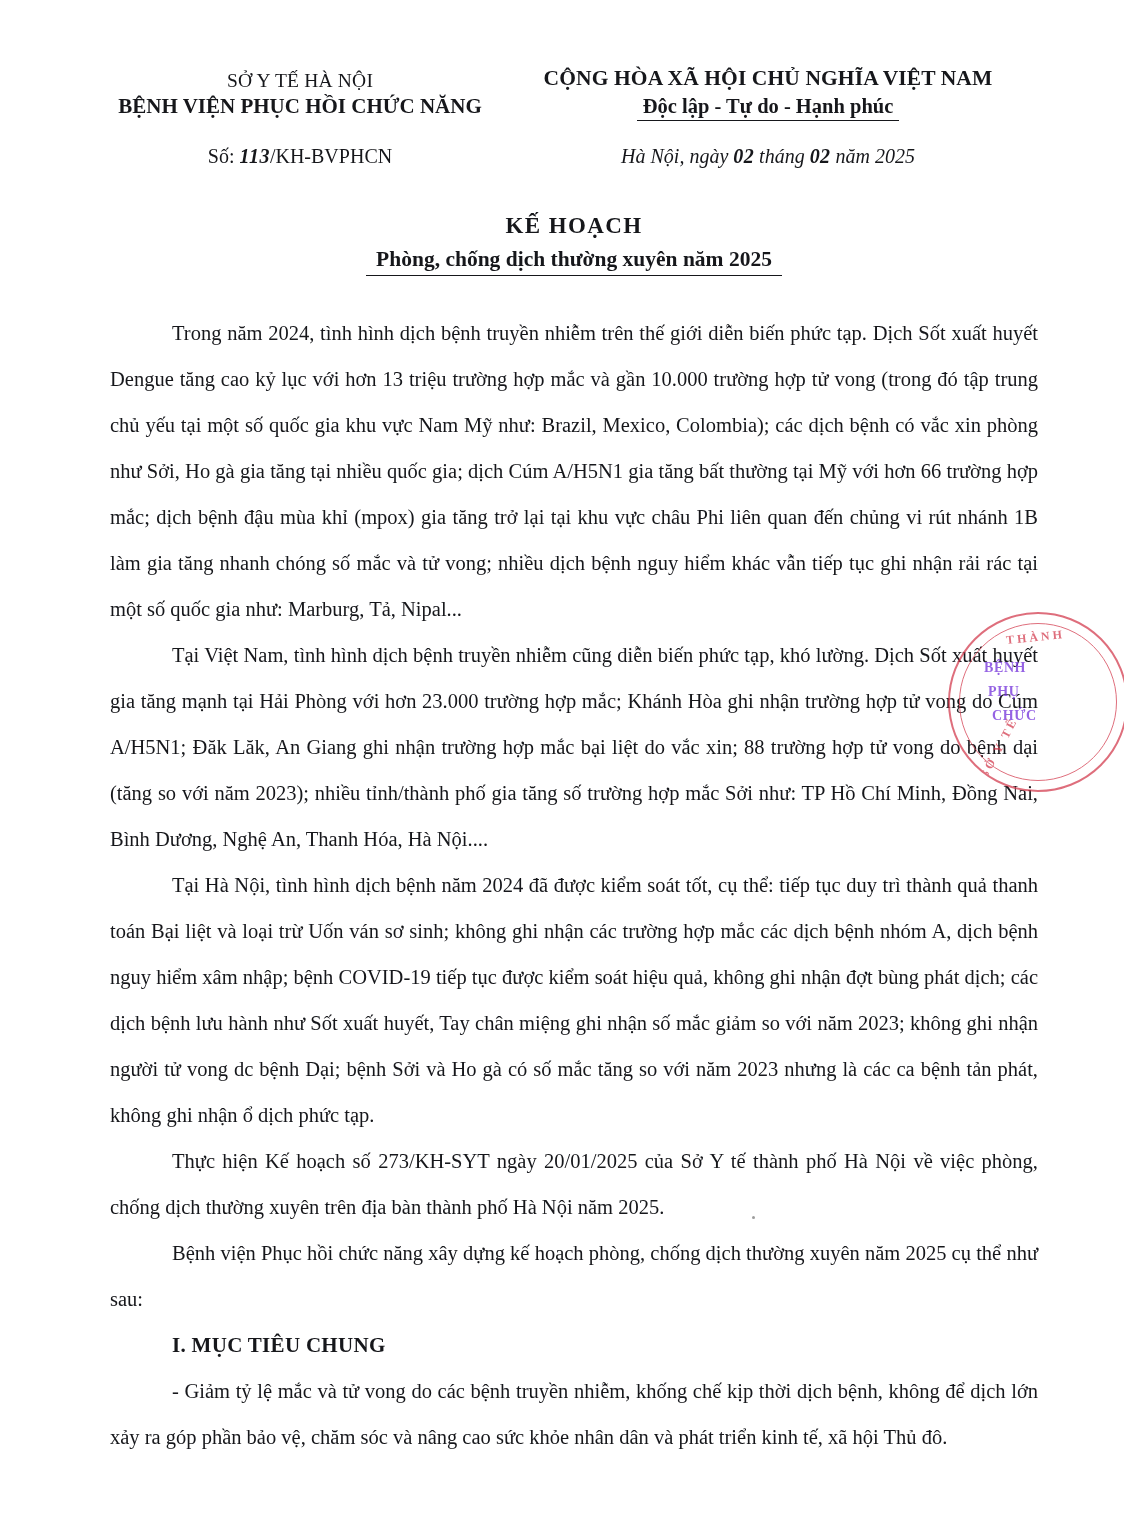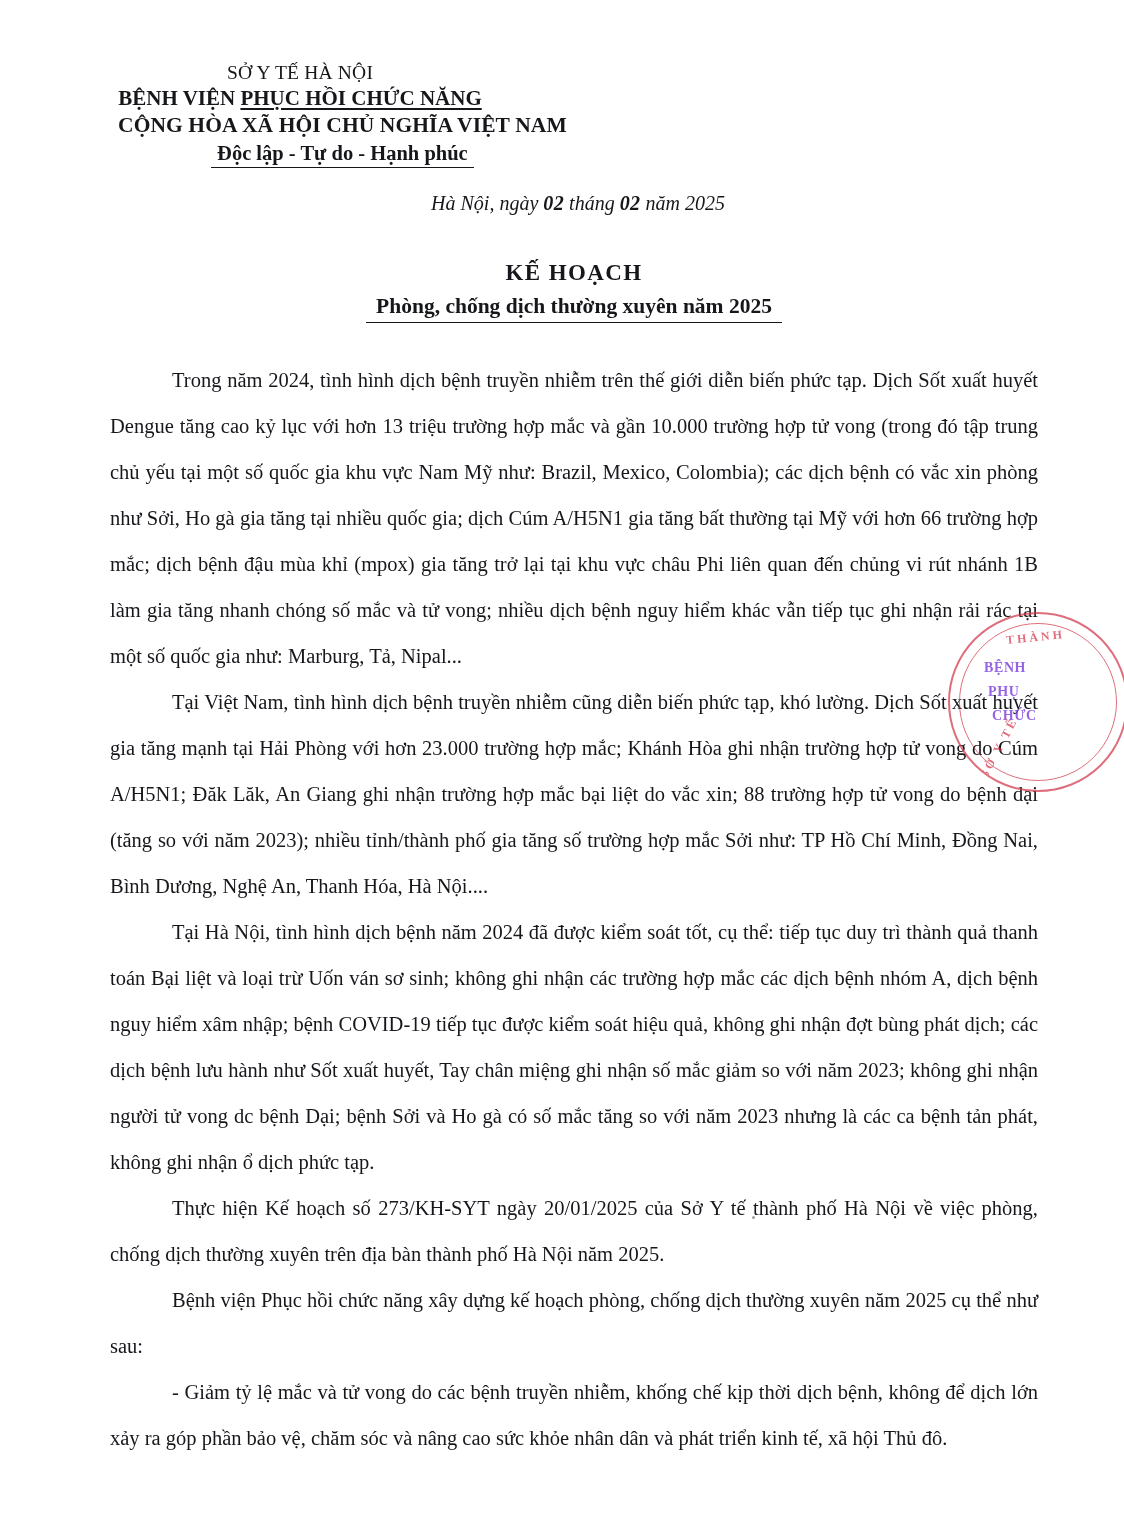--- a/index.html
+++ b/index.html
@@ -36,22 +36,21 @@
     inset: 0;
     padding: 44px 86px 0 110px;
     box-sizing: border-box;
   }
 
   
   .doc-header {
     display: flex;
     align-items: flex-start;
     justify-content: center;
-    margin-top: 12px;
-    flex-direction: column;
+    margin-top: 20px;
   }
   .hdr-left {
     width: 380px;
     text-align: center;
     padding-top: 6px;
   }
   .hdr-right {
     flex: 1;
     text-align: center;
     padding-top: 2px;
@@ -62,21 +61,20 @@
     letter-spacing: .2px;
     font-weight: 400;
   }
   .org-main {
     font-size: 21px;
     font-weight: 700;
     margin-top: 2px;
     white-space: nowrap;
   }
   .org-main .uline {
-    text-decoration: underline;
     text-underline-offset: 3px;
   }
   .nation-top {
     font-size: 21.5px;
     font-weight: 700;
     letter-spacing: .1px;
   }
   .nation-motto {
     font-size: 20.5px;
     font-weight: 700;
@@ -236,36 +234,40 @@
         <span>BỆNH VIỆN </span><span class="uline">PHỤC HỒI CHỨC NĂNG</span>
       </div>
     </div>
     <div class="hdr-right">
       <div class="nation-top">CỘNG HÒA XÃ HỘI CHỦ NGHĨA VIỆT NAM</div>
       <div class="nation-motto">Độc lập - Tự do - Hạnh phúc</div>
     </div>
   </div>
 
   <div class="doc-subhead">
+    <div class="number-wrap">
+      <span>Số: </span><span class="number-hand">113</span><span>/KH-BVPHCN</span>
+    </div>
     <div class="place-date">
       <span>Hà Nội, ngày </span><span class="hand">02</span><span> tháng </span><span class="hand">02</span><span> năm </span><span>2025</span>
     </div>
   </div>
 
   <div class="title-block">
     <div class="doc-title">KẾ HOẠCH</div>
     <div class="doc-subtitle">Phòng, chống dịch thường xuyên năm 2025</div>
   </div>
 
   <div class="body-text">
     <p>Trong năm 2024, tình hình dịch bệnh truyền nhiễm trên thế giới diễn biến phức tạp. Dịch Sốt xuất huyết Dengue tăng cao kỷ lục với hơn 13 triệu trường hợp mắc và gần 10.000 trường hợp tử vong (trong đó tập trung chủ yếu tại một số quốc gia khu vực Nam Mỹ như: Brazil, Mexico, Colombia); các dịch bệnh có vắc xin phòng như Sởi, Ho gà gia tăng tại nhiều quốc gia; dịch Cúm A/H5N1 gia tăng bất thường tại Mỹ với hơn 66 trường hợp mắc; dịch bệnh đậu mùa khỉ (mpox) gia tăng trở lại tại khu vực châu Phi liên quan đến chủng vi rút nhánh 1B làm gia tăng nhanh chóng số mắc và tử vong; nhiều dịch bệnh nguy hiểm khác vẫn tiếp tục ghi nhận rải rác tại một số quốc gia như: Marburg, Tả, Nipal...</p>
     <p>Tại Việt Nam, tình hình dịch bệnh truyền nhiễm cũng diễn biến phức tạp, khó lường. Dịch Sốt xuất huyết gia tăng mạnh tại Hải Phòng với hơn 23.000 trường hợp mắc; Khánh Hòa ghi nhận trường hợp tử vong do Cúm A/H5N1; Đăk Lăk, An Giang ghi nhận trường hợp mắc bại liệt do vắc xin; 88 trường hợp tử vong do bệnh dại (tăng so với năm 2023); nhiều tỉnh/thành phố gia tăng số trường hợp mắc Sởi như: TP Hồ Chí Minh, Đồng Nai, Bình Dương, Nghệ An, Thanh Hóa, Hà Nội....</p>
     <p>Tại Hà Nội, tình hình dịch bệnh năm 2024 đã được kiểm soát tốt, cụ thể: tiếp tục duy trì thành quả thanh toán Bại liệt và loại trừ Uốn ván sơ sinh; không ghi nhận các trường hợp mắc các dịch bệnh nhóm A, dịch bệnh nguy hiểm xâm nhập; bệnh COVID-19 tiếp tục được kiểm soát hiệu quả, không ghi nhận đợt bùng phát dịch; các dịch bệnh lưu hành như Sốt xuất huyết, Tay chân miệng ghi nhận số mắc giảm so với năm 2023; không ghi nhận người tử vong dc bệnh Dại; bệnh Sởi và Ho gà có số mắc tăng so với năm 2023 nhưng là các ca bệnh tản phát, không ghi nhận ổ dịch phức tạp.</p>
     <p>Thực hiện Kế hoạch số 273/KH-SYT ngày 20/01/2025 của Sở Y tế thành phố Hà Nội về việc phòng, chống dịch thường xuyên trên địa bàn thành phố Hà Nội năm 2025.</p>
     <p>Bệnh viện Phục hồi chức năng xây dựng kế hoạch phòng, chống dịch thường xuyên năm 2025 cụ thể như sau:</p>
+    <p class="section-head">I. MỤC TIÊU CHUNG</p>
     <p>- Giảm tỷ lệ mắc và tử vong do các bệnh truyền nhiễm, khống chế kịp thời dịch bệnh, không để dịch lớn xảy ra góp phần bảo vệ, chăm sóc và nâng cao sức khỏe nhân dân và phát triển kinh tế, xã hội Thủ đô.</p>
   </div>
 
   <div class="scan-dot"></div>
 </div>
 
 <div class="seal">
   <div class="seal-arc-top">THÀNH</div>
   <div class="seal-text seal-l1">BỆNH</div>
   <div class="seal-text seal-l2">PHỤ</div>

